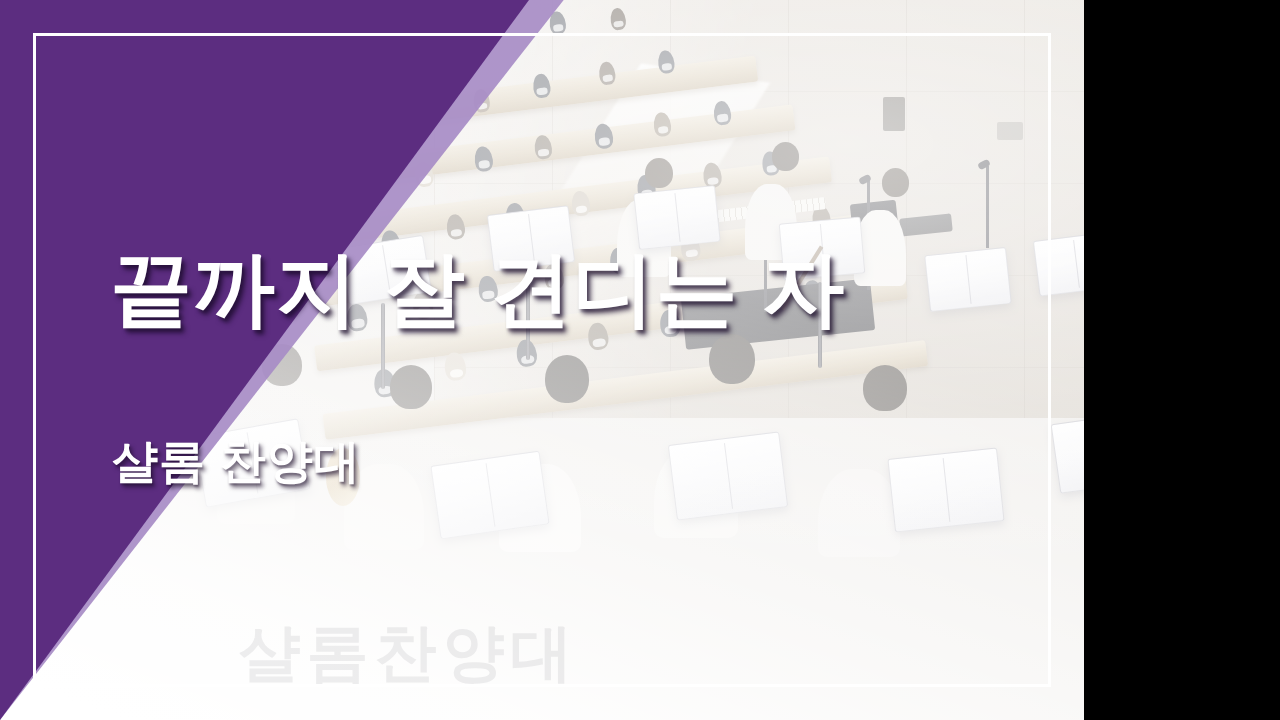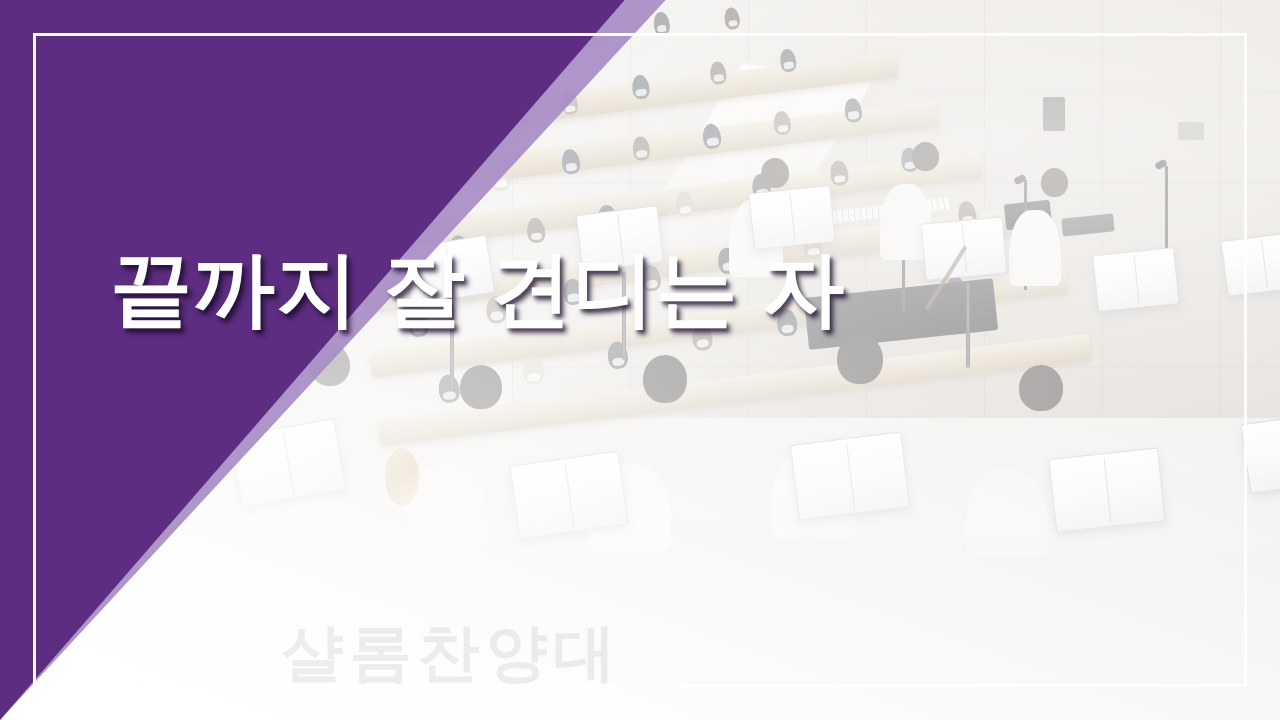--- a/index.html
+++ b/index.html
@@ -2,21 +2,21 @@
 <html><head>
 <meta charset="utf-8">
 <style>
   html, body {
     margin: 0;
     padding: 0;
     background: #000;
   }
   #stage {
     position: relative;
-    width: 1280px;
+    width: 1084px;
     height: 720px;
     overflow: hidden;
     background: #6d28d9;
     font-family: "Liberation Sans", "DejaVu Sans", sans-serif;
   }
 
   
   .photo {
     position: absolute;
     inset: 0;
@@ -362,14 +362,15 @@
   </div>
 
   <div class="band-light"></div>
   <div class="band-solid"></div>
 
   <div class="frame" style="border-color: rgb(255, 255, 255);"></div>
 
   <div class="title-block">
     <h1 class="main-title" style="color: rgb(255, 255, 255);">끝까지 잘 견디는 자</h1>
   </div>
+  <h2 class="sub-title" style="color: rgb(255, 255, 255);">샬롬 찬양대</h2>
 
 </div>
 
 </body></html>

